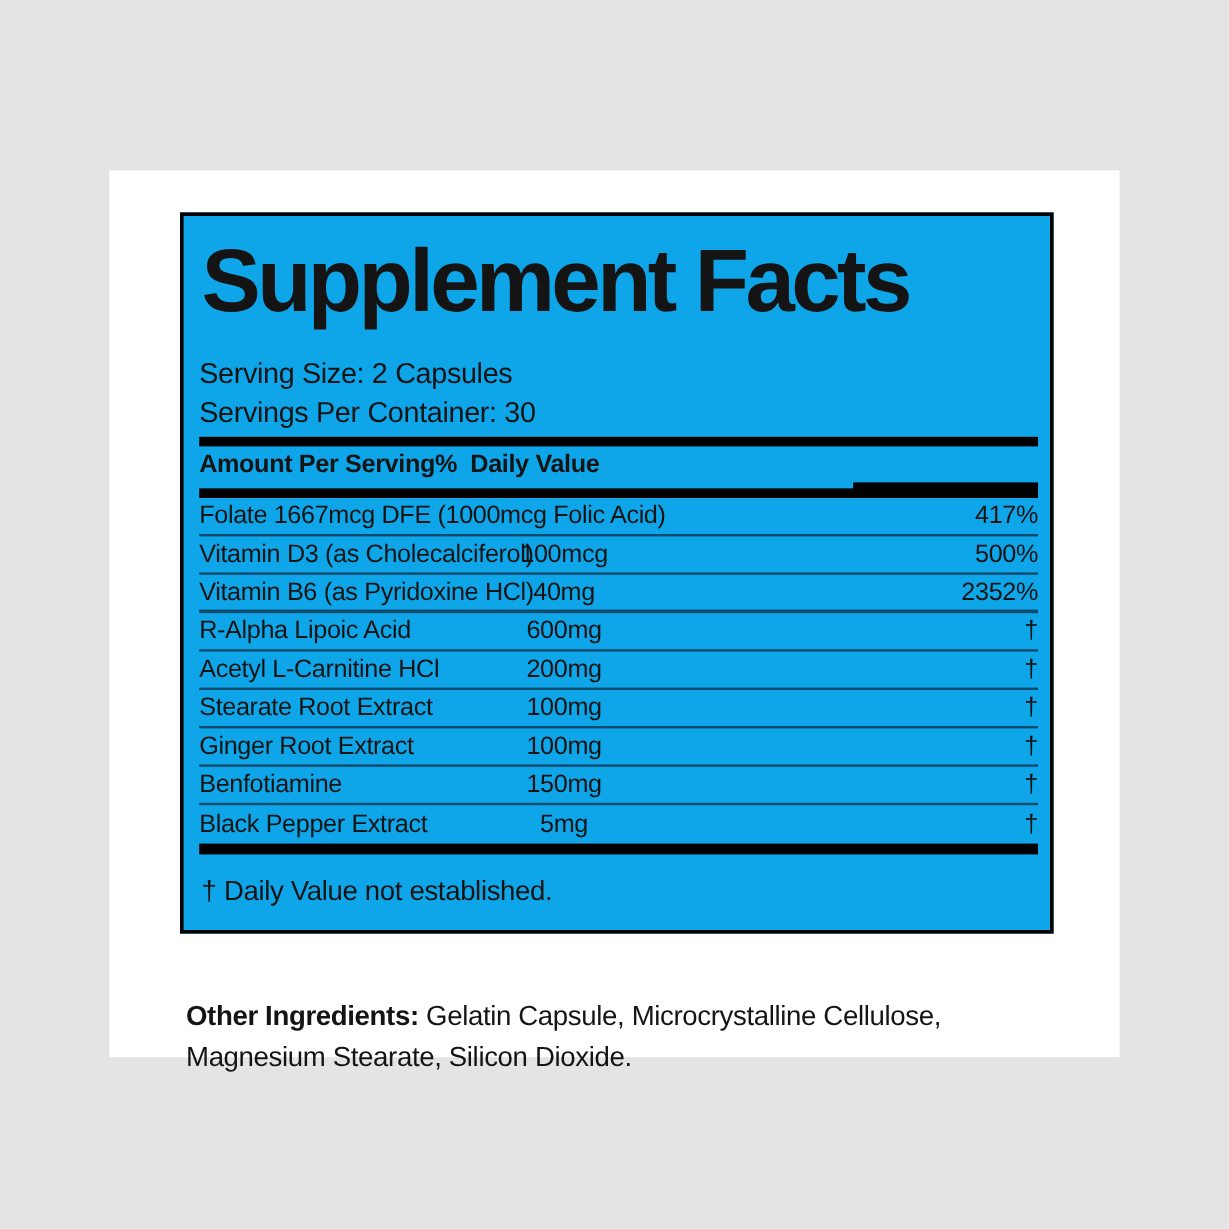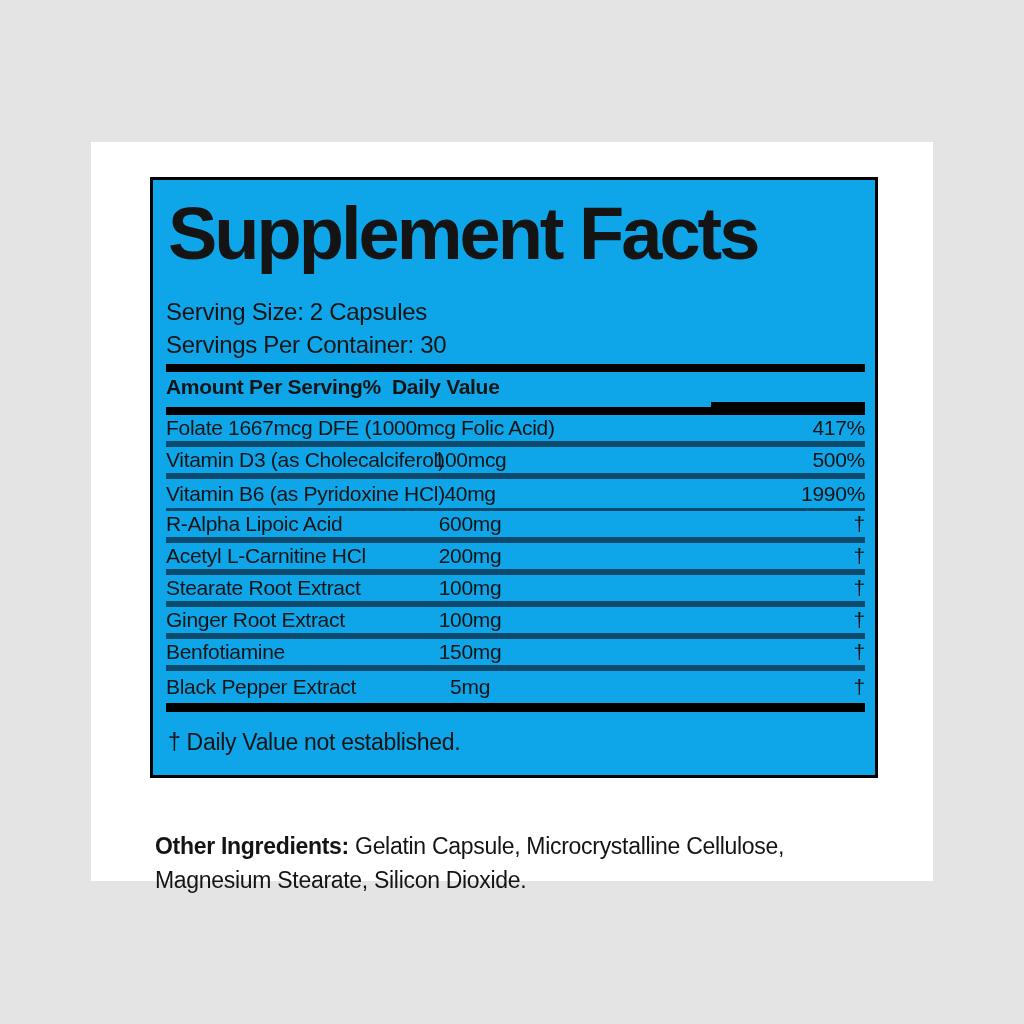--- a/index.html
+++ b/index.html
@@ -57,21 +57,21 @@
   }
   .hdr-rule .rule-right {
     position: absolute; right: 0; bottom: 0;
     width: 22%; height: 13px; background: #000000;
   }
   .row {
     position: relative;
     height: 32px;
     display: flex;
     align-items: center;
-    border-bottom: 6px solid #0c4a6e;
+    border-bottom: 2px solid #0c4a6e;
     font-size: 21px;
     letter-spacing: -0.3px;
   }
   .row .amount {
     position: absolute;
     left: 33%; width: 21%;
     text-align: center;
   }
   .row .dv { margin-left: auto; }
   .row.group-divider { border-bottom-width: 3px; justify-content: center; }
@@ -125,21 +125,21 @@
       <span class="dv">417%</span>
     </div>
     <div class="row">
       <span class="name">Vitamin D3 (as Cholecalciferol)</span>
       <span class="amount">100mcg</span>
       <span class="dv">500%</span>
     </div>
     <div class="row group-divider">
       <span class="name">Vitamin B6 (as Pyridoxine HCl)</span>
       <span class="amount">40mg</span>
-      <span class="dv">1990%</span>
+      <span class="dv">2352%</span>
     </div>
     <div class="row">
       <span class="name">R-Alpha Lipoic Acid</span>
       <span class="amount">600mg</span>
       <span class="dv">†</span>
     </div>
     <div class="row">
       <span class="name">Acetyl L-Carnitine HCl</span>
       <span class="amount">200mg</span>
       <span class="dv">†</span>

